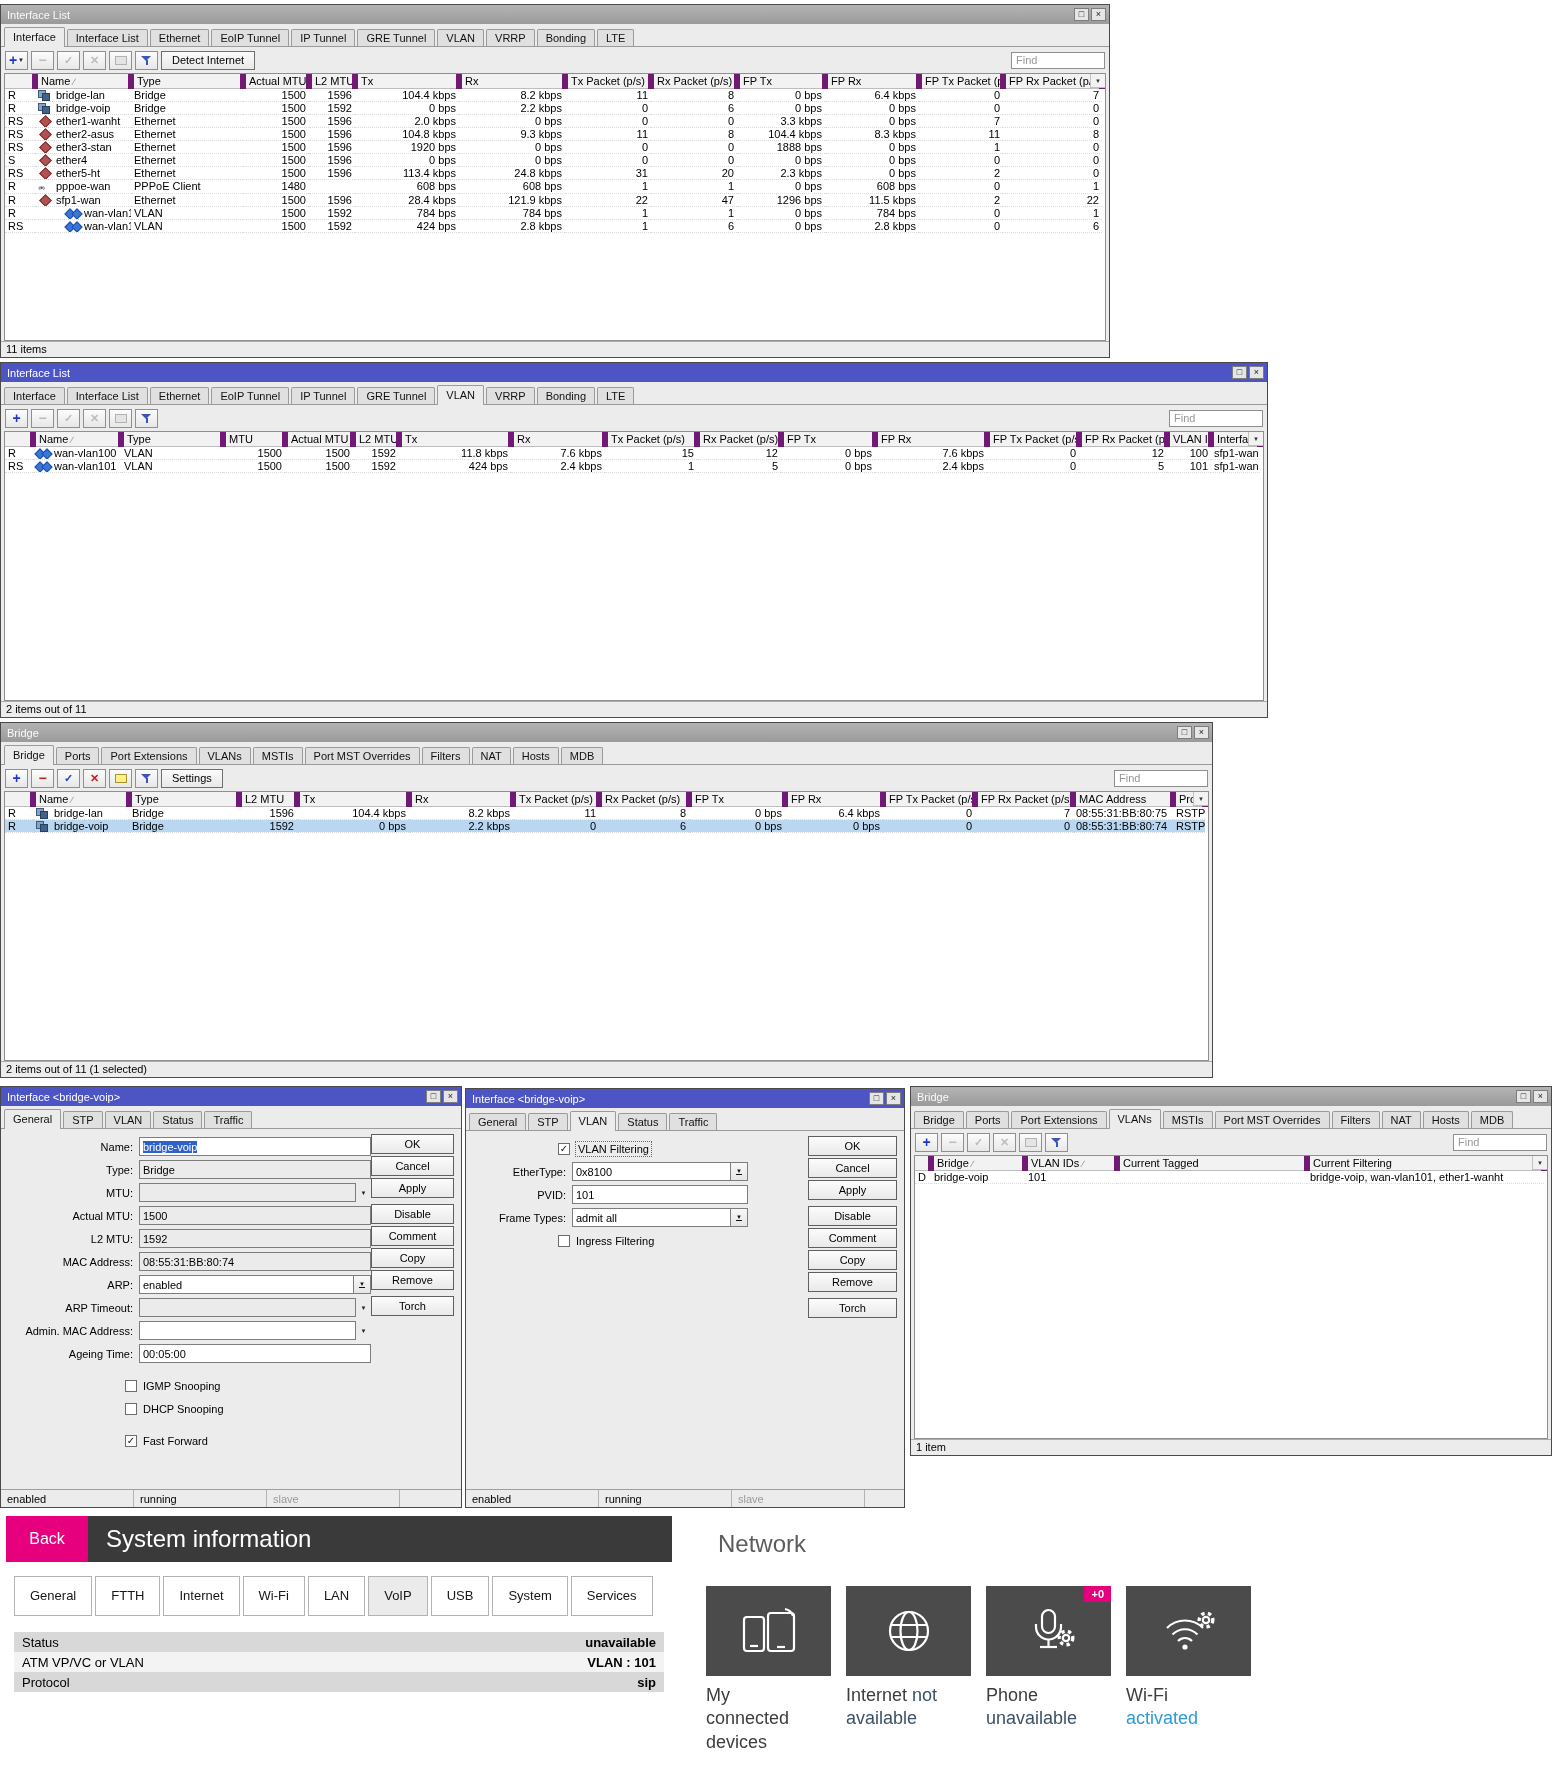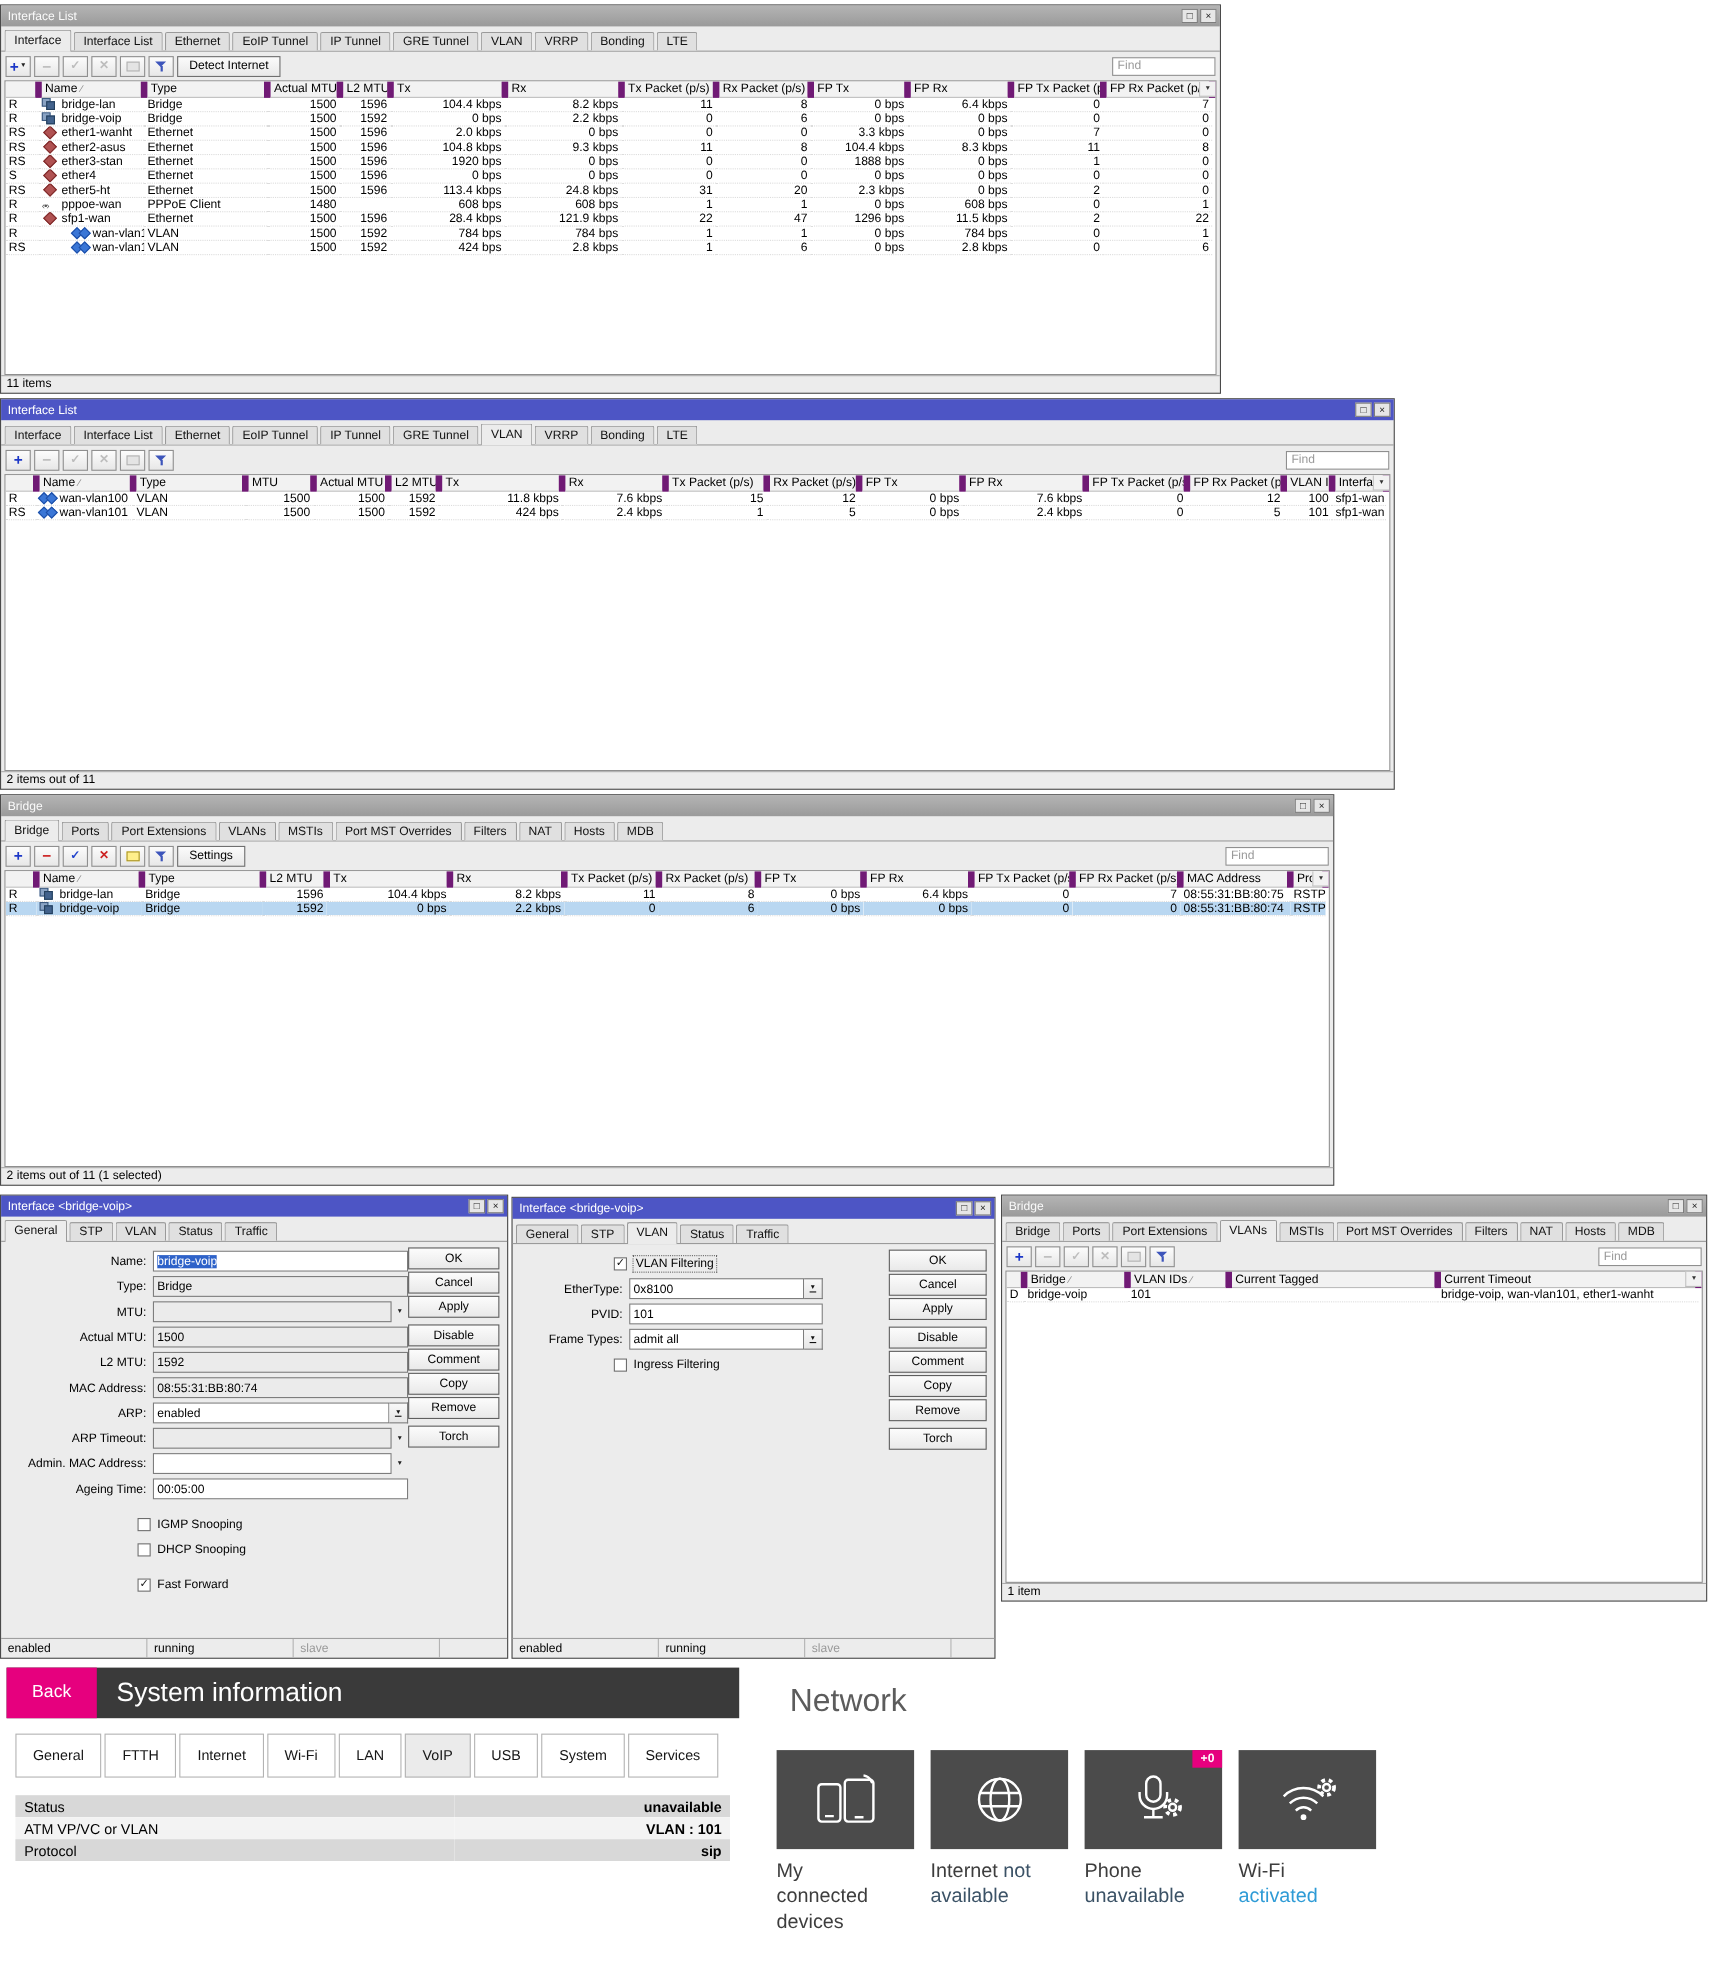--- a/index.html
+++ b/index.html
@@ -101,21 +101,21 @@
   .wtab{border:1px solid #b3b3b3;height:38px;line-height:38px;padding:0 15px;font-size:13px;margin-right:3px;
         background:#fff;color:#161616;}
   .wtab.active{background:#ebebeb;}
   .webtable{width:calc(100% - 16px);margin:16px 8px 0;border-collapse:collapse;table-layout:auto;}
   .webtable td{height:20px;padding:0 8px;font-size:13px;border-bottom:none;}
   .webtable tr:nth-child(odd) td{background:#d8d8d8;}
   .webtable tr:nth-child(even) td{background:#f3f3f3;}
   .webtable td:last-child{text-align:right;font-weight:bold;}
   
   .network{position:absolute;left:690px;top:1516px;width:600px;}
-  .net-title{font-size:29px;color:#5c5c5c;margin:14px 0 0 28px;}
+  .net-title{font-size:24px;color:#5c5c5c;margin:14px 0 0 28px;}
   .tiles{display:flex;gap:15px;margin:28px 0 0 16px;}
   .tile{width:125px;}
   .tilebox{height:90px;background:#4b4b4b;position:relative;display:flex;align-items:center;justify-content:center;}
   .badge{position:absolute;top:0;right:0;color:#fff;font-size:11px;padding:2px 7px;font-weight:bold;}
   .tilelabel{margin-top:8px;font-size:18px;color:#3d3d3d;line-height:1.3;max-width:112px;}
   svg.tic{display:block;}
 </style>
 </head>
 <body>
 
@@ -851,21 +851,21 @@
           <col style="width:92px">
           <col style="width:190px">
           <col>
         </colgroup>
       <thead>
           <tr>
             <th><span></span></th>
             <th><span>Bridge</span><span class="sorticon">∕</span></th>
             <th><span>VLAN IDs</span><span class="sorticon">∕</span></th>
             <th><span>Current Tagged</span></th>
-            <th><span>Current Timeout</span></th>
+            <th><span>Current Filtering</span></th>
           </tr>
         </thead>
       <tbody>
           <tr>
             <td>D</td>
             <td><span>bridge-voip</span></td>
             <td>101</td>
             <td></td>
             <td>bridge-voip, wan-vlan101, ether1-wanht</td>
           </tr>

